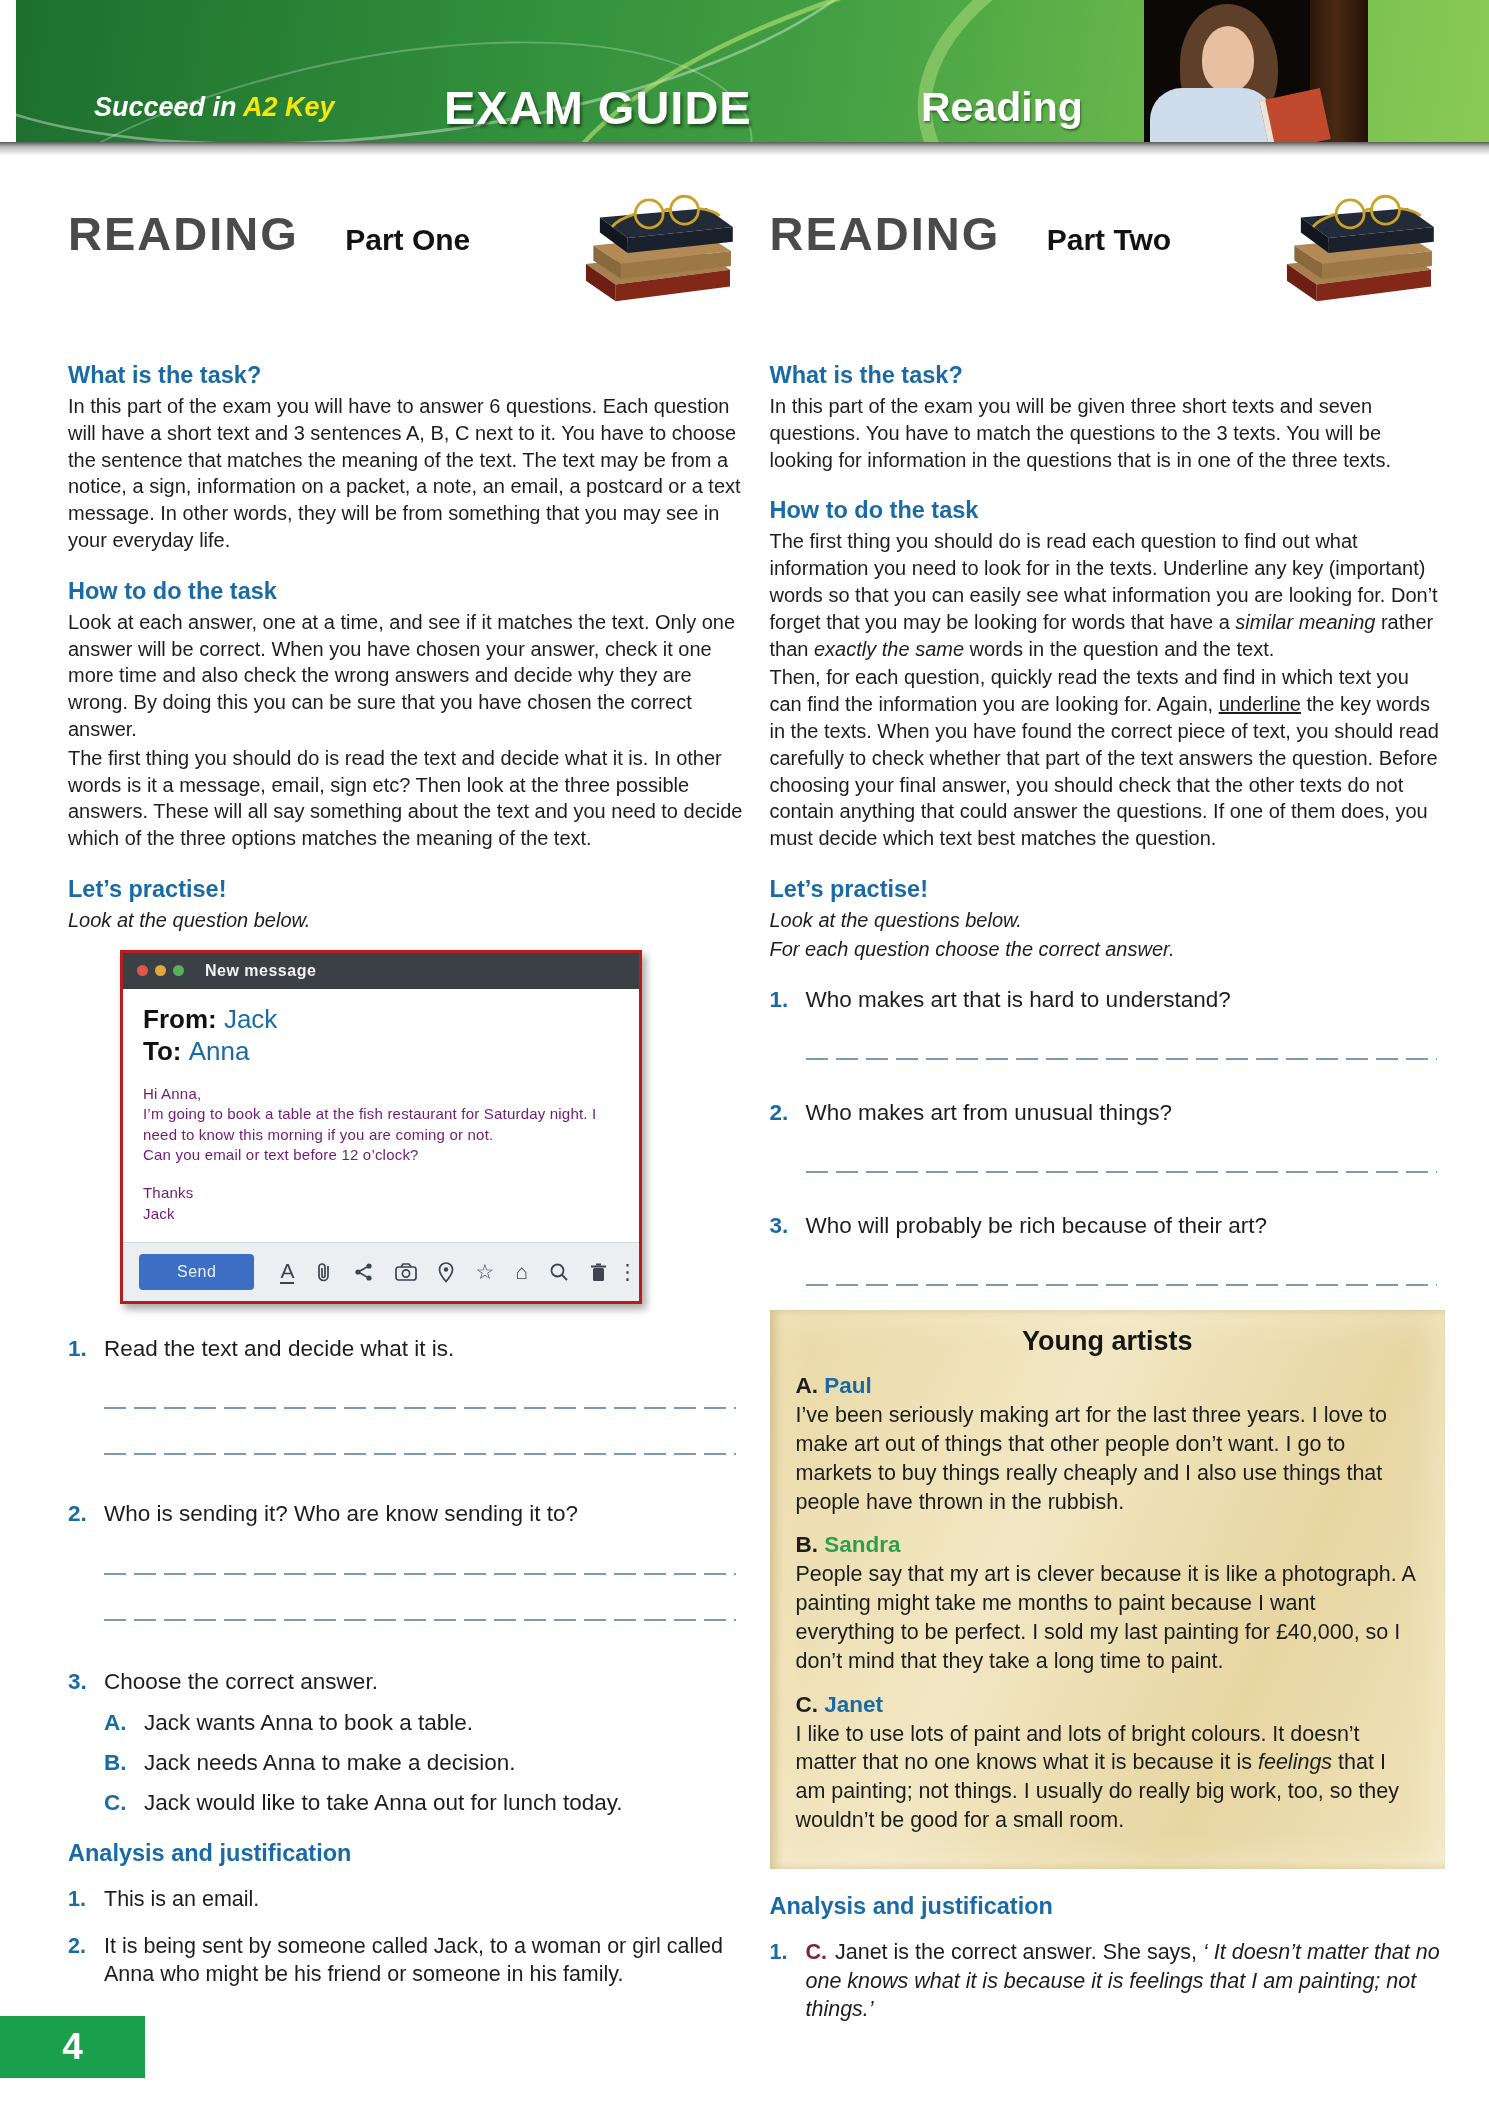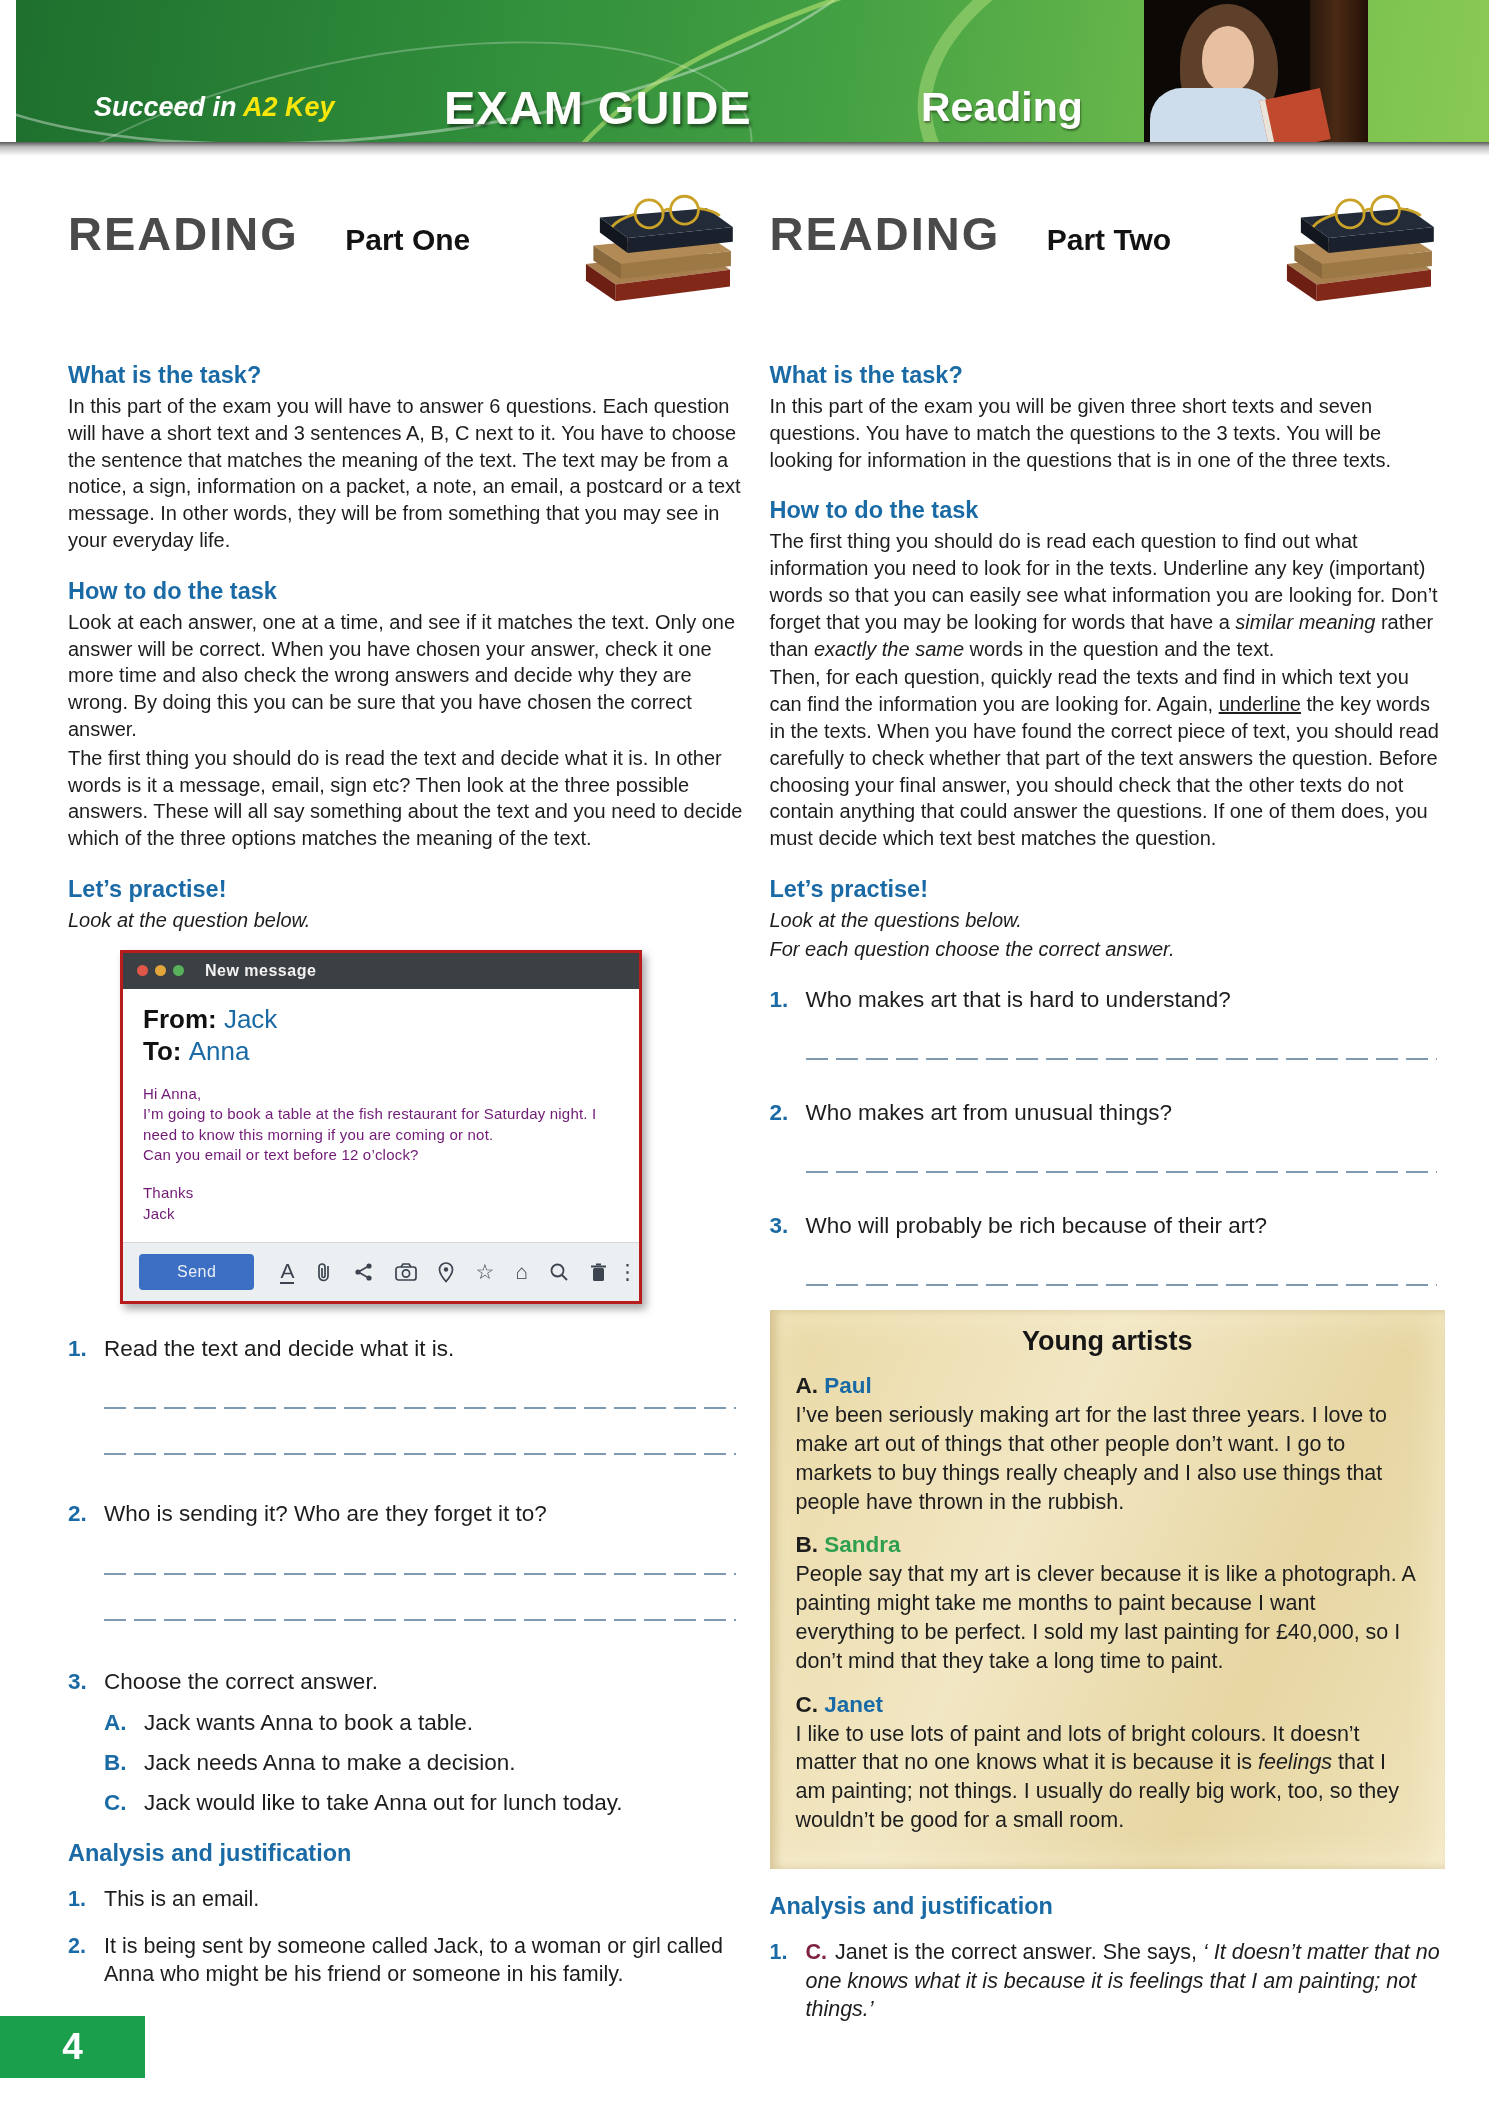--- a/index.html
+++ b/index.html
@@ -229,21 +229,21 @@
         <div class="q-line">
             <span class="q-num">1.</span>
           <span>Read the text and decide what it is.</span>
           </div>
         <div class="blank"></div>
         <div class="blank"></div>
       </div>
       <div class="q-block" style="margin-top:44px;">
         <div class="q-line">
             <span class="q-num">2.</span>
-          <span>Who is sending it? Who are they forget it to?</span>
+          <span>Who is sending it? Who are know sending it to?</span>
           </div>
         <div class="blank"></div>
         <div class="blank"></div>
       </div>
       <div class="q-block" style="margin-top:46px;">
         <div class="q-line">
             <span class="q-num">3.</span>
           <span>Choose the correct answer.</span>
           </div>
         <div class="opt">

